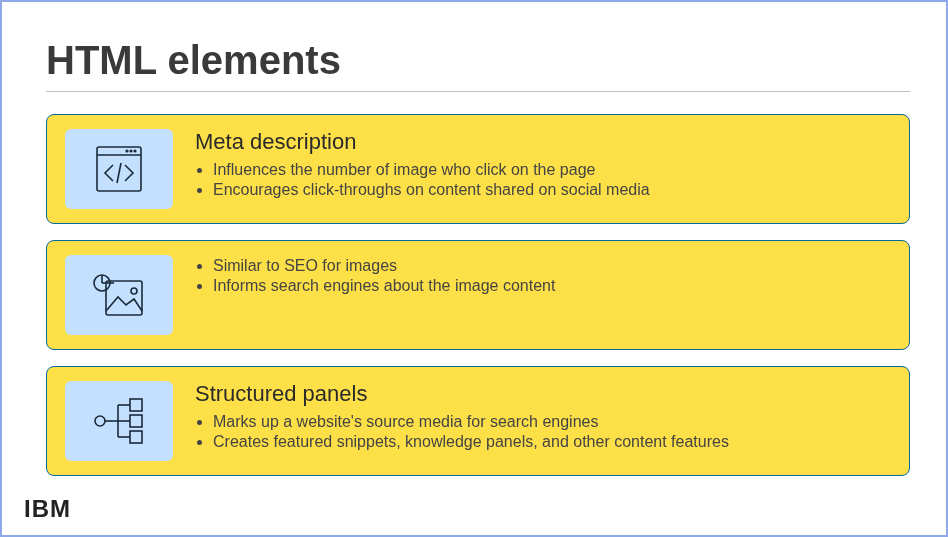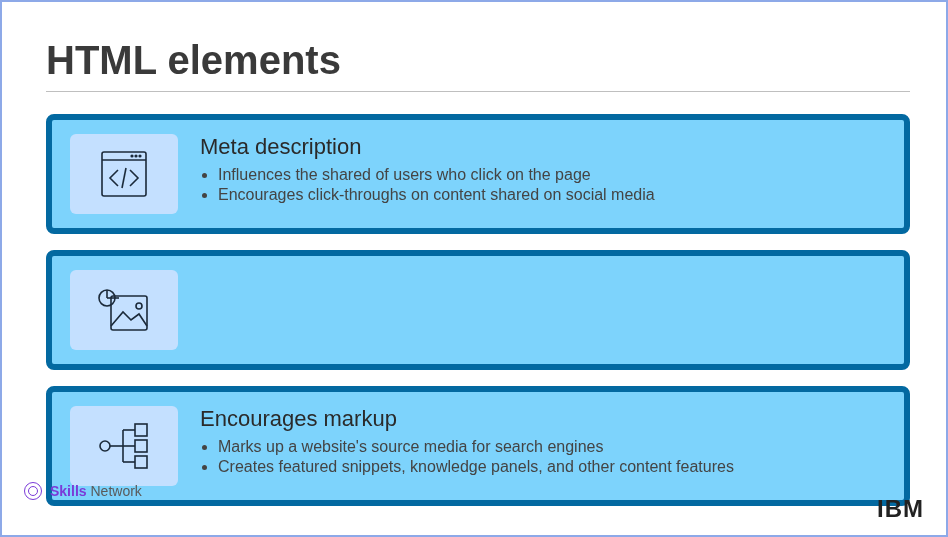--- a/index.html
+++ b/index.html
@@ -19,22 +19,22 @@
     font-weight: 700;
     color: #3a3a3a;
     margin-bottom: 8px;
   }
   .title-rule {
     border: none;
     border-top: 1px solid #bfbfbf;
     margin-bottom: 22px;
   }
   .card {
-    background: #7dd3fc;
-    border: 6px solid #0369a1;
+    background: #fde047;
+    border: 1px solid #0369a1;
     border-radius: 8px;
     display: flex;
     align-items: flex-start;
     padding: 14px 18px;
     margin-bottom: 16px;
   }
   .icon-tile {
     background: #c4e0ff;
     border-radius: 6px;
     width: 108px;
@@ -109,66 +109,64 @@
         <circle cx="40" cy="10" r="0.8" fill="#1b2a3a"></circle>
         <circle cx="36" cy="10" r="0.8" fill="#1b2a3a"></circle>
         <polyline points="22,24 14,32 22,40"></polyline>
         <polyline points="34,24 42,32 34,40"></polyline>
         <line x1="30" y1="22" x2="26" y2="42"></line>
       </svg>
     </div>
     <div class="card-body">
       <div class="card-title">Meta description</div>
       <ul class="bullets">
-        <li>Influences the shared of users who click on the page</li>
+        <li>Influences the number of image who click on the page</li>
         <li>Encourages click-throughs on content shared on social media</li>
       </ul>
     </div>
   </div>
 
   <div class="card">
     <div class="icon-tile">
       <svg width="62" height="56" viewBox="0 0 62 56">
         <rect x="18" y="14" width="36" height="34" rx="2"></rect>
         <circle cx="46" cy="24" r="3"></circle>
         <polyline points="18,44 30,30 38,38 46,32 54,44"></polyline>
         <circle cx="14" cy="16" r="8"></circle>
         <line x1="14" y1="8" x2="14" y2="16"></line>
         <line x1="14" y1="16" x2="26" y2="16"></line>
       </svg>
     </div>
     <div class="card-body">
+      <ul class="bullets">
+        <li>Similar to SEO for images</li>
+        <li>Informs search engines about the image content</li>
+      </ul>
     </div>
   </div>
 
   <div class="card">
     <div class="icon-tile">
       <svg width="62" height="56" viewBox="0 0 62 56">
         <circle cx="12" cy="28" r="5"></circle>
         <line x1="17" y1="28" x2="30" y2="28"></line>
         <line x1="30" y1="12" x2="30" y2="44"></line>
         <line x1="30" y1="12" x2="42" y2="12"></line>
         <line x1="30" y1="28" x2="42" y2="28"></line>
         <line x1="30" y1="44" x2="42" y2="44"></line>
         <rect x="42" y="6" width="12" height="12"></rect>
         <rect x="42" y="22" width="12" height="12"></rect>
         <rect x="42" y="38" width="12" height="12"></rect>
       </svg>
     </div>
     <div class="card-body">
-      <div class="card-title">Encourages markup</div>
+      <div class="card-title">Structured panels</div>
       <ul class="bullets">
         <li>Marks up a website's source media for search engines</li>
         <li>Creates featured snippets, knowledge panels, and other content features</li>
       </ul>
     </div>
   </div>
 </div>
 
 <div class="footer">
-  <div class="skills-network">
-    <span class="sn-logo"></span>
-    <span>
-      <span class="brand-accent">Skills</span><span> Network</span>
-    </span>
-  </div>
   <div class="ibm-logo">IBM</div>
 </div>
 
 </body></html>

